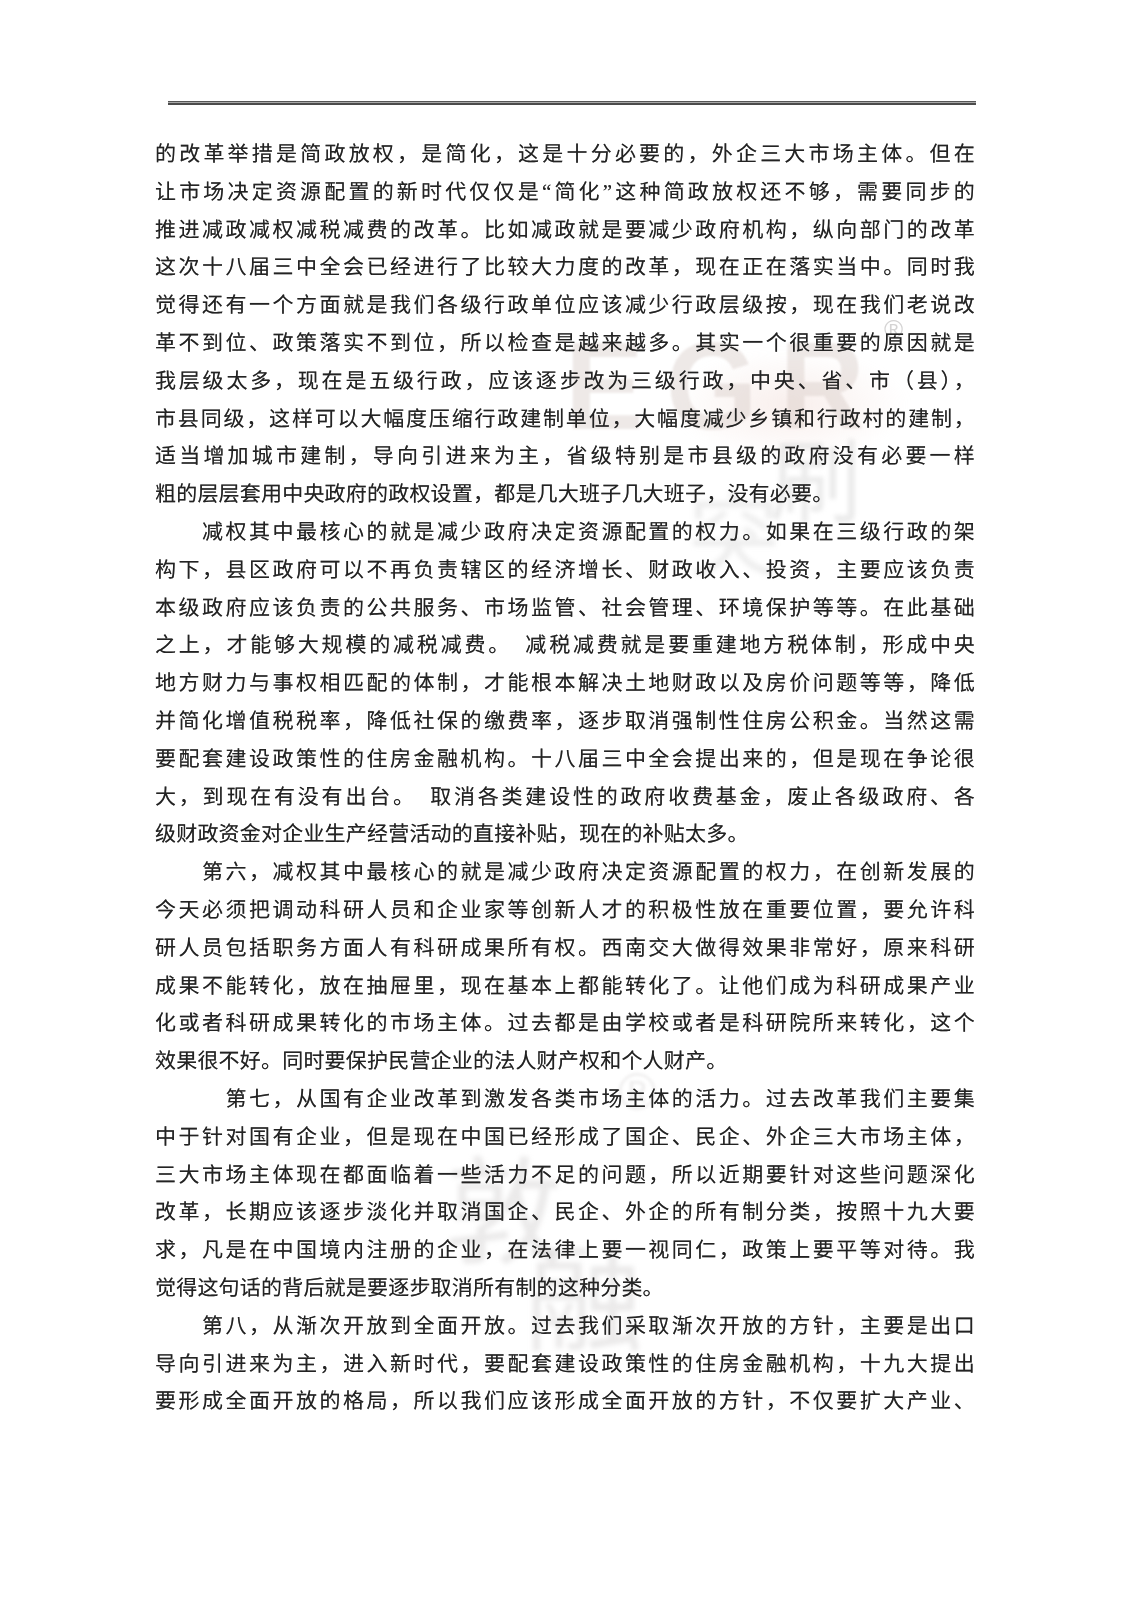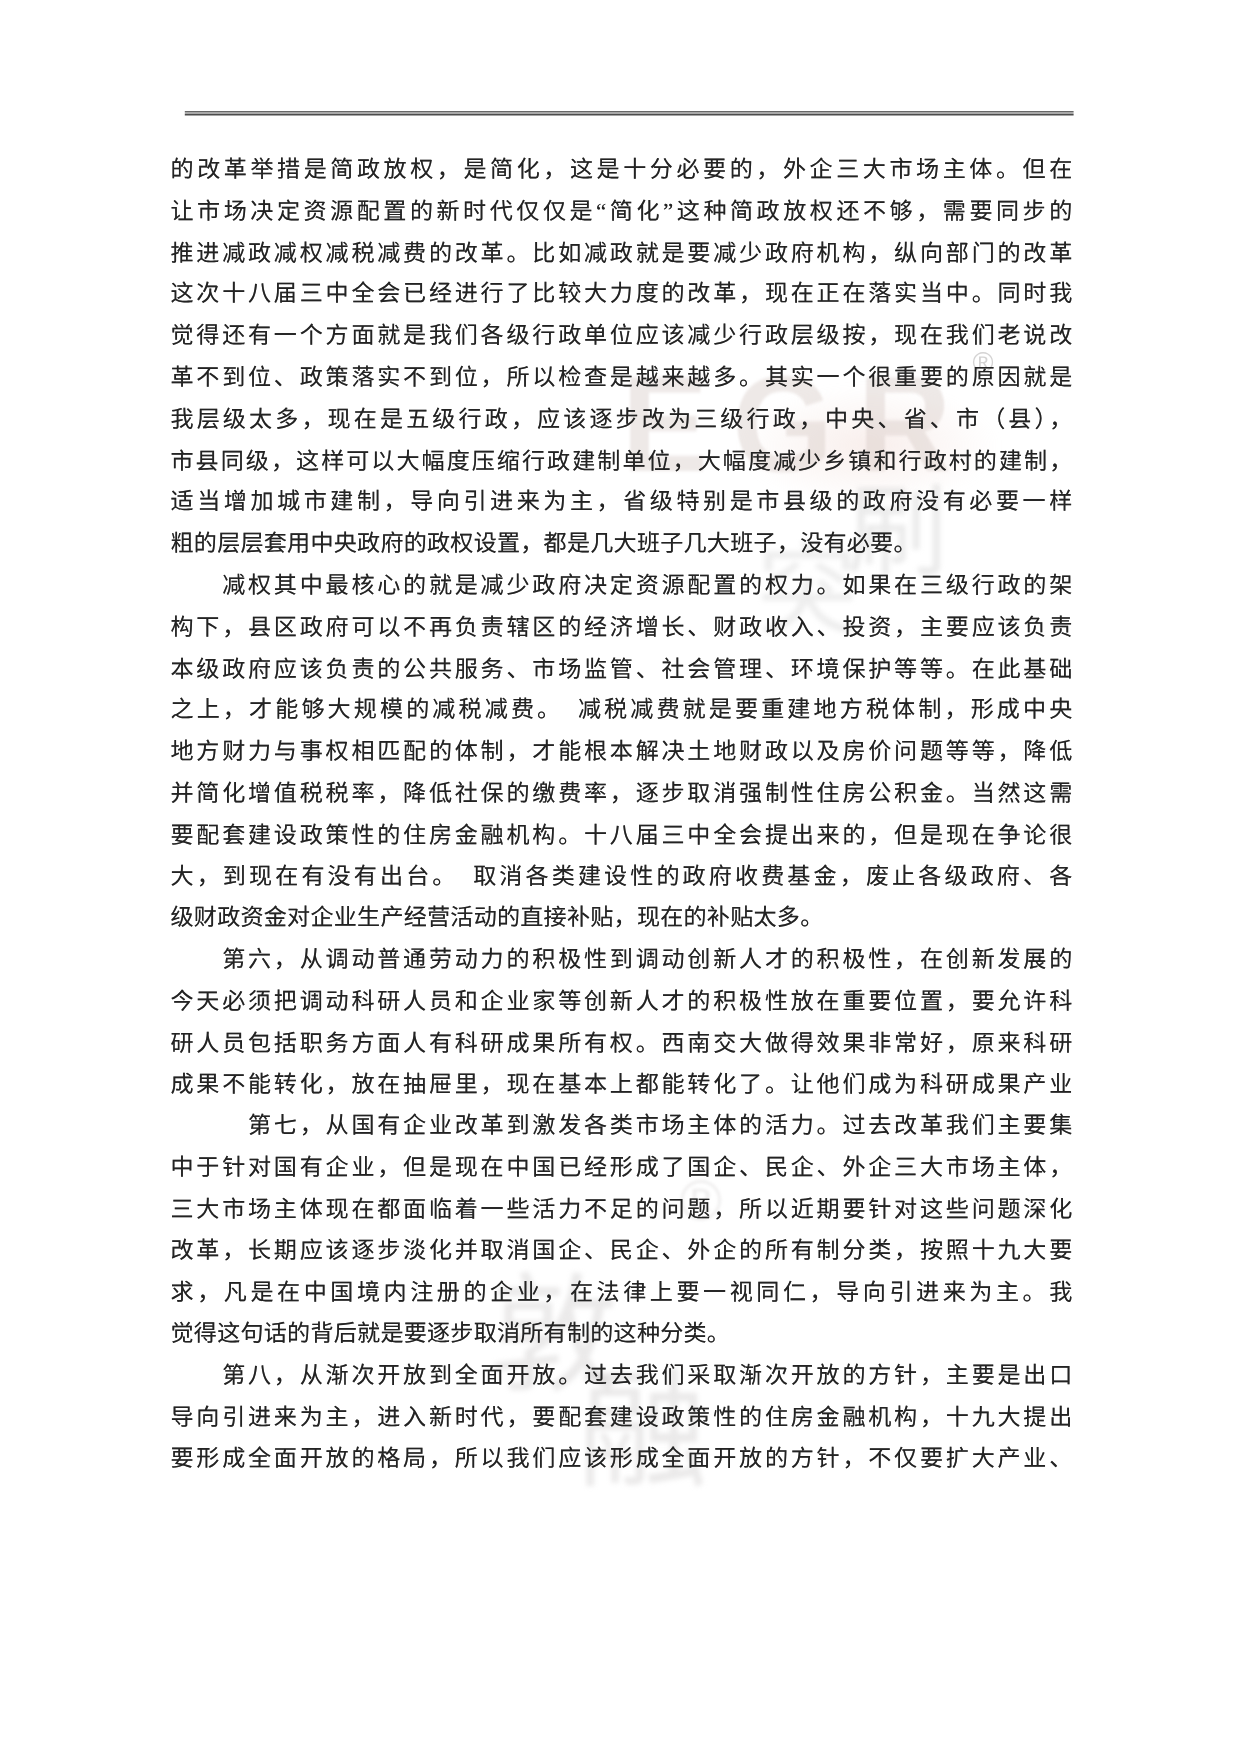--- a/index.html
+++ b/index.html
@@ -122,31 +122,33 @@
         <div class="line">构下，县区政府可以不再负责辖区的经济增长、财政收入、投资，主要应该负责</div>
         <div class="line">本级政府应该负责的公共服务、市场监管、社会管理、环境保护等等。在此基础</div>
         <div class="line">之上，才能够大规模的减税减费。　减税减费就是要重建地方税体制，形成中央</div>
         <div class="line">地方财力与事权相匹配的体制，才能根本解决土地财政以及房价问题等等，降低</div>
         <div class="line">并简化增值税税率，降低社保的缴费率，逐步取消强制性住房公积金。当然这需</div>
         <div class="line">要配套建设政策性的住房金融机构。十八届三中全会提出来的，但是现在争论很</div>
         <div class="line">大，到现在有没有出台。　取消各类建设性的政府收费基金，废止各级政府、各</div>
         <div class="line short">级财政资金对企业生产经营活动的直接补贴，现在的补贴太多。</div>
       </div>
       <div class="para">
-        <div class="line">　　第六，从调动普通劳动力的积极性到调动创新人才的积极性，在创新发展的</div>
+        <div class="line">　　第六，减权其中最核心的就是减少政府决定资源配置的权力，在创新发展的</div>
         <div class="line">今天必须把调动科研人员和企业家等创新人才的积极性放在重要位置，要允许科</div>
         <div class="line">研人员包括职务方面人有科研成果所有权。西南交大做得效果非常好，原来科研</div>
         <div class="line">成果不能转化，放在抽屉里，现在基本上都能转化了。让他们成为科研成果产业</div>
+        <div class="line">化或者科研成果转化的市场主体。过去都是由学校或者是科研院所来转化，这个</div>
+        <div class="line short">效果很不好。同时要保护民营企业的法人财产权和个人财产。</div>
       </div>
       <div class="para">
         <div class="line">　　　第七，从国有企业改革到激发各类市场主体的活力。过去改革我们主要集</div>
         <div class="line">中于针对国有企业，但是现在中国已经形成了国企、民企、外企三大市场主体，</div>
         <div class="line">三大市场主体现在都面临着一些活力不足的问题，所以近期要针对这些问题深化</div>
         <div class="line">改革，长期应该逐步淡化并取消国企、民企、外企的所有制分类，按照十九大要</div>
-        <div class="line">求，凡是在中国境内注册的企业，在法律上要一视同仁，导向引进来为主。我</div>
+        <div class="line">求，凡是在中国境内注册的企业，在法律上要一视同仁，政策上要平等对待。我</div>
         <div class="line short">觉得这句话的背后就是要逐步取消所有制的这种分类。</div>
       </div>
       <div class="para">
         <div class="line">　　第八，从渐次开放到全面开放。过去我们采取渐次开放的方针，主要是出口</div>
         <div class="line">导向引进来为主，进入新时代，要配套建设政策性的住房金融机构，十九大提出</div>
         <div class="line">要形成全面开放的格局，所以我们应该形成全面开放的方针，不仅要扩大产业、</div>
       </div>
     </div>
 
 </div>

